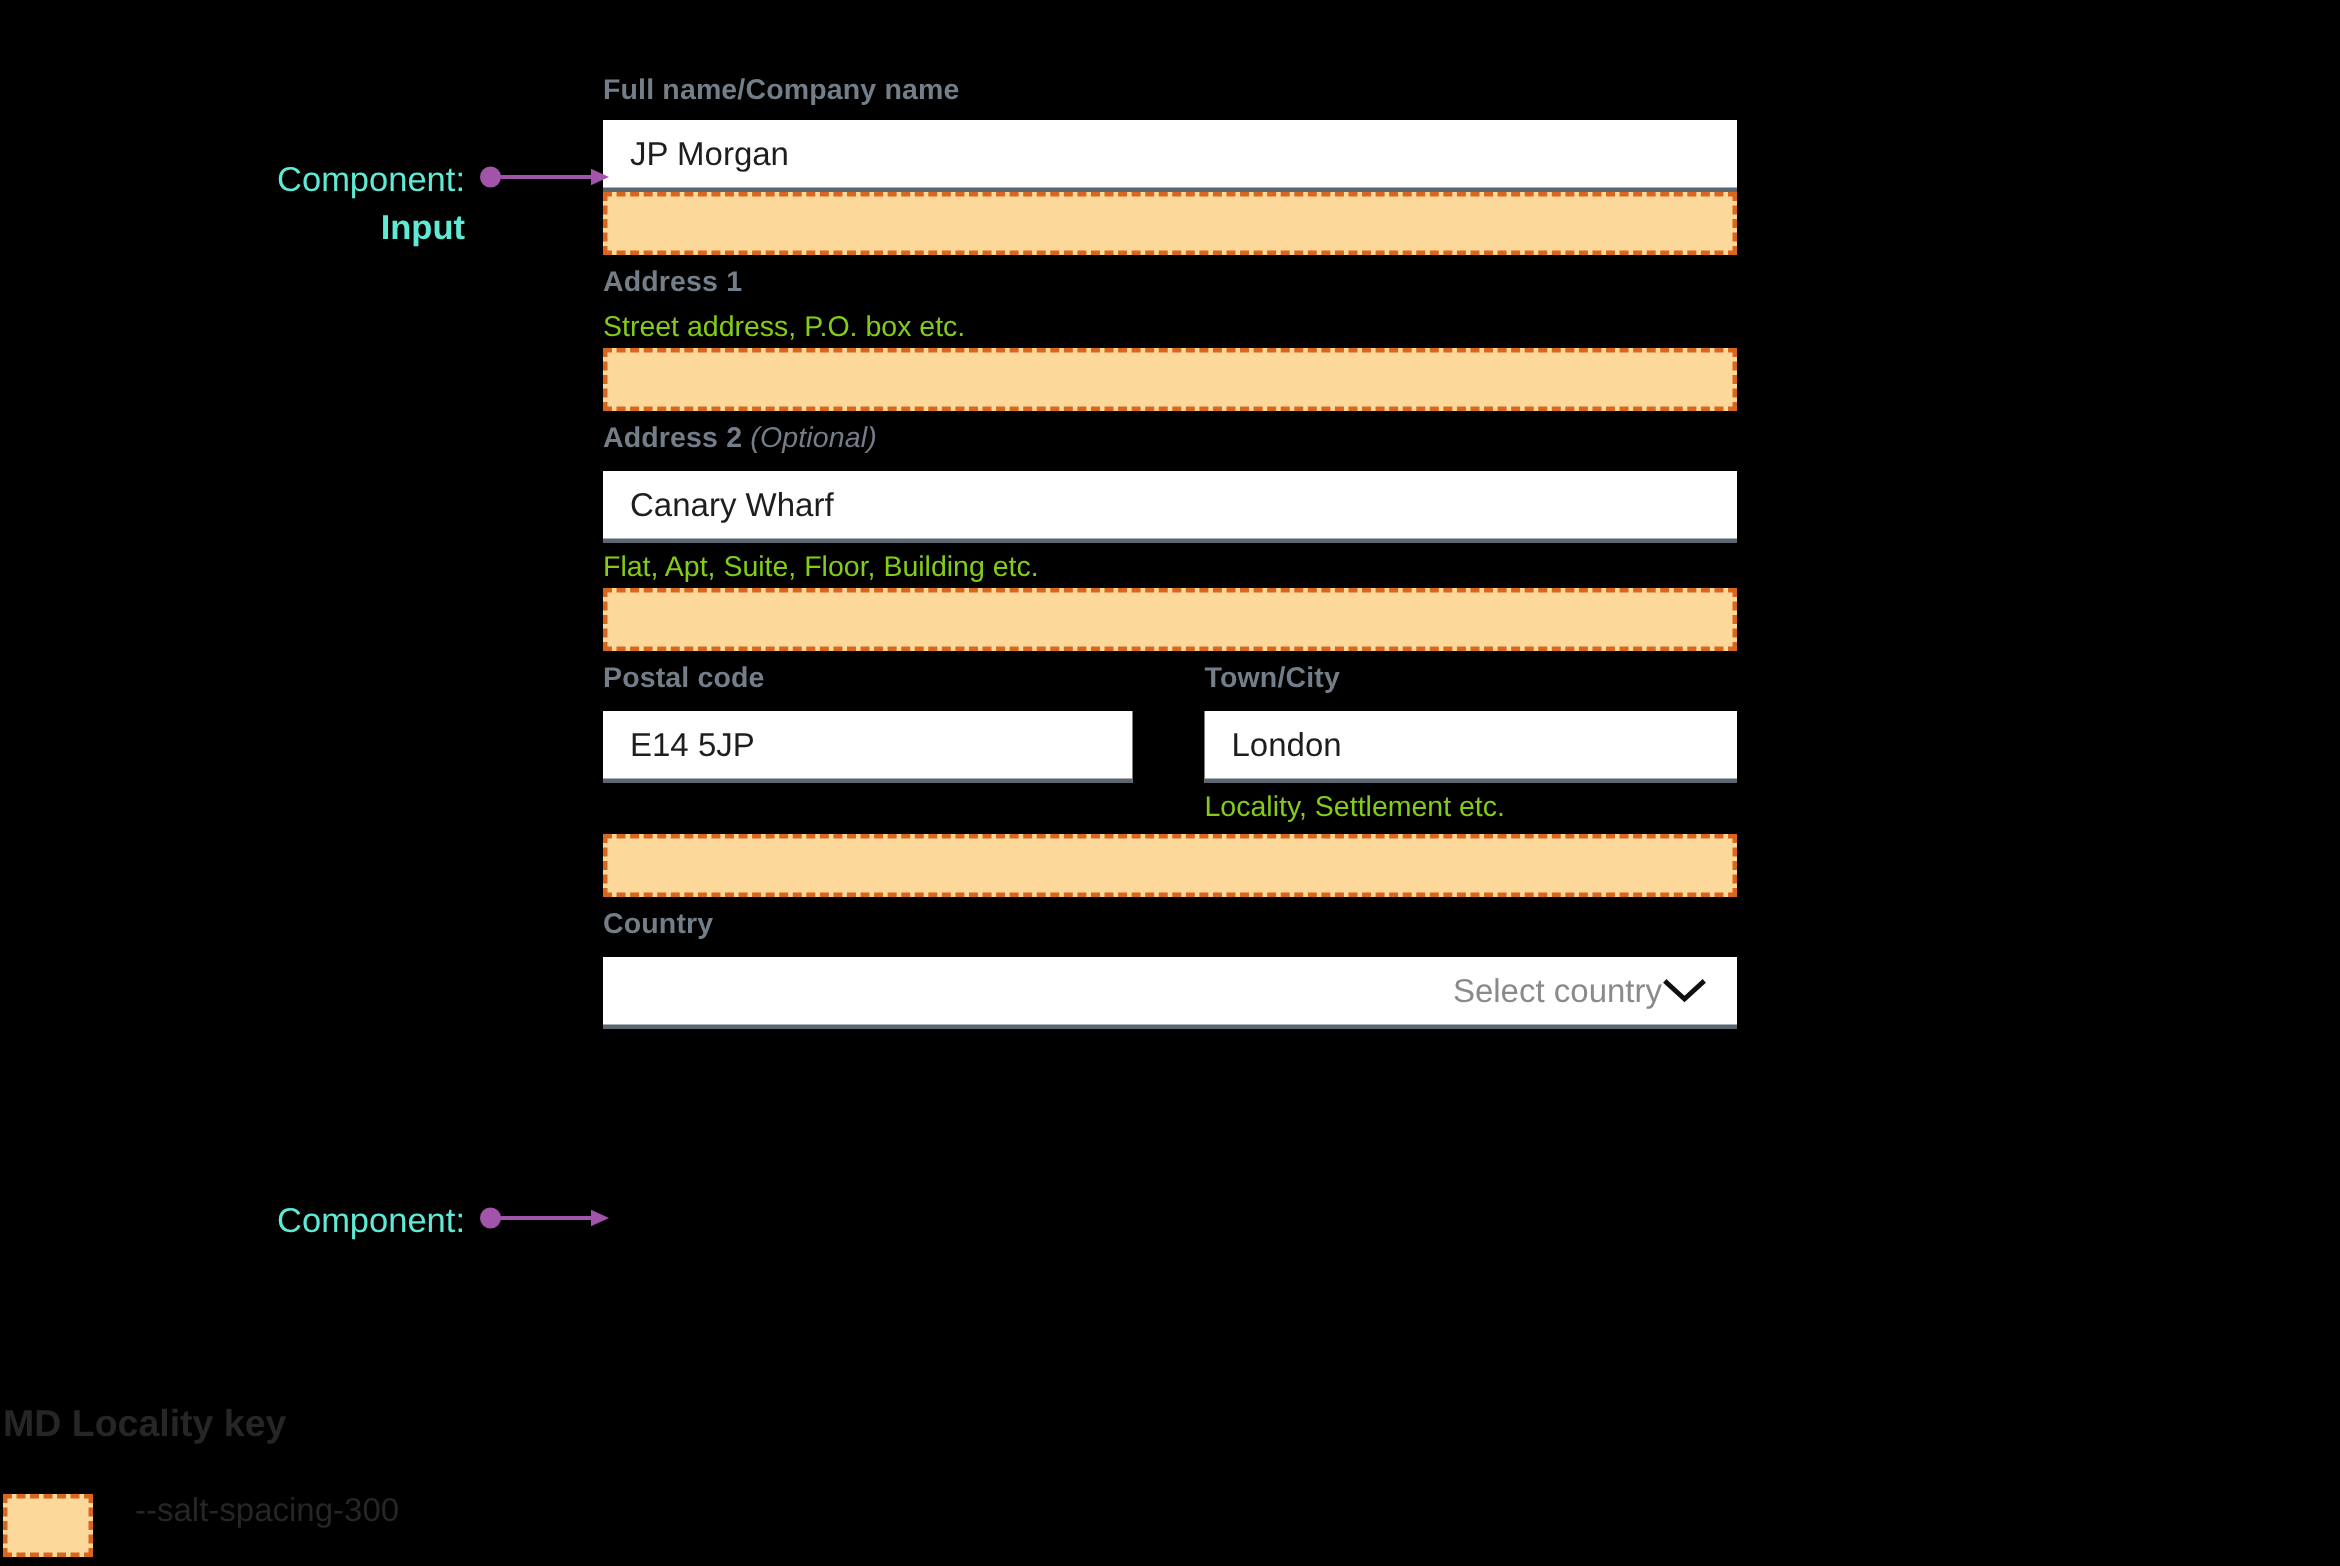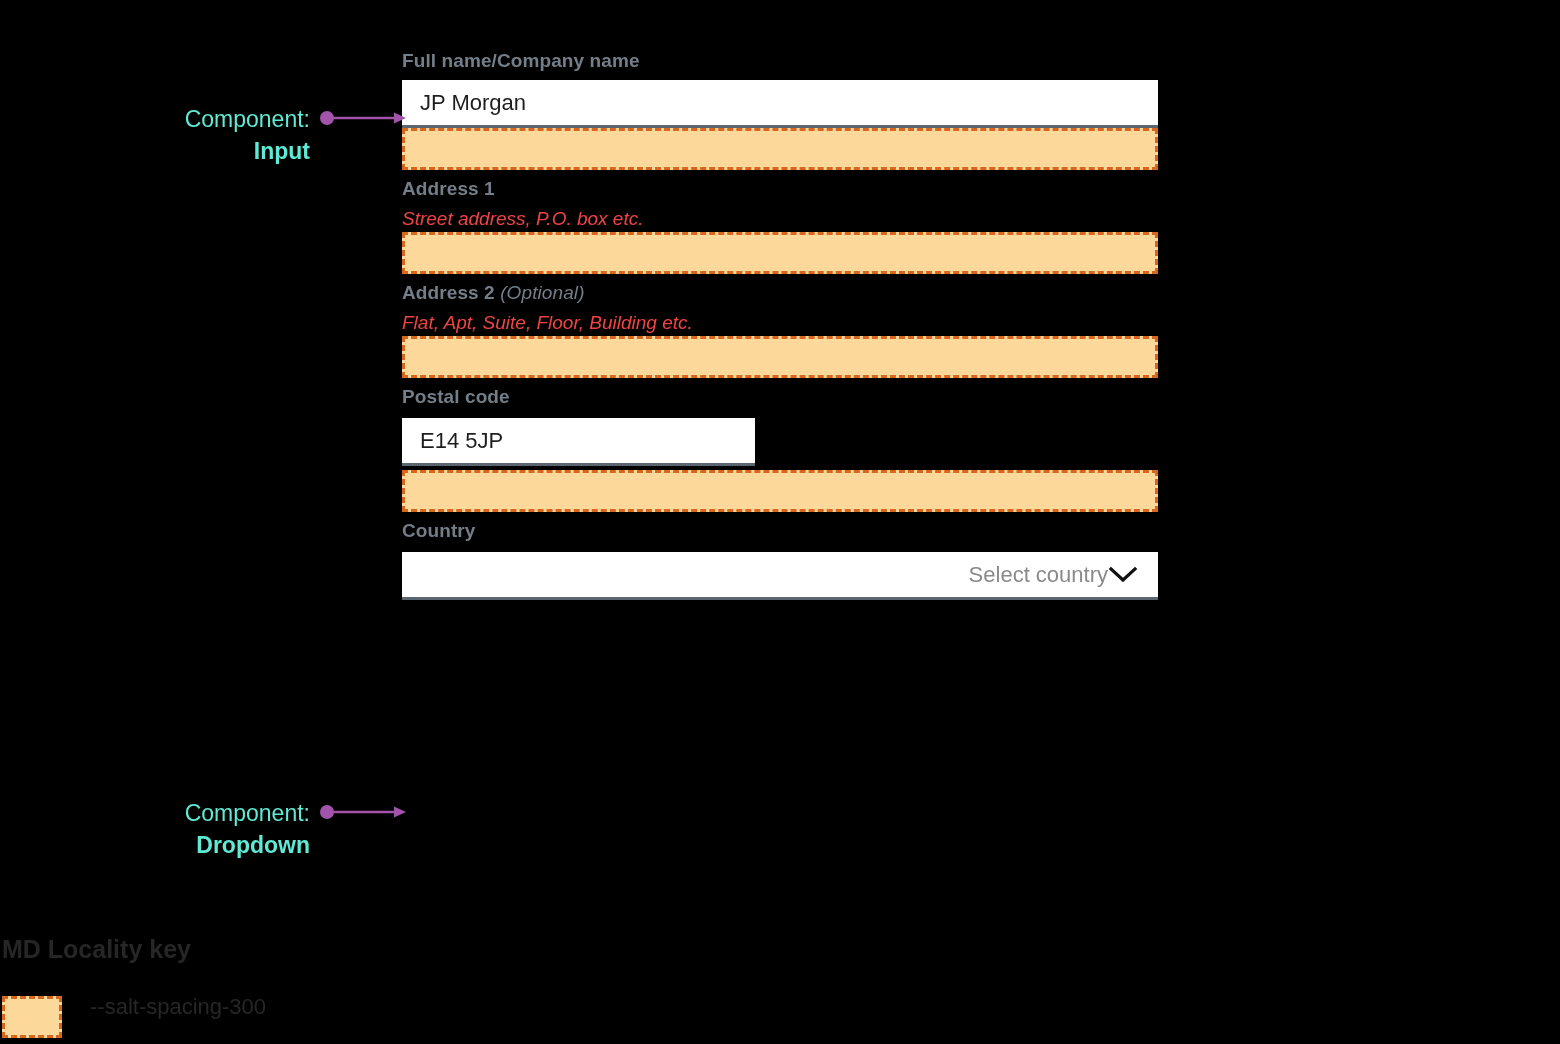--- a/index.html
+++ b/index.html
@@ -28,23 +28,22 @@
     letter-spacing: 0.1px;
     line-height: 26px;
     white-space: nowrap;
   }
   .field-label .optional {
     font-weight: 400;
     font-style: italic;
   }
 
   .helper-text {
-    color: #ef4444;
+    color: #84cc16;
     font-size: 19px;
-    font-style: italic;
     font-weight: 400;
     line-height: 26px;
     white-space: nowrap;
   }
 
   .input-box {
     background: #ffffff;
     border: none;
     border-bottom: 3px solid #5c6670;
     height: 48px;
@@ -158,31 +157,43 @@
   <div class="field-label mt4" style="margin-top:6px;">
     <span>Address 1</span>
   </div>
   <div class="helper-text" style="margin-top:4px;">Street address, P.O. box etc.</div>
   <div class="spacer"></div>
 
   <div class="field-label" style="margin-top:6px;">
     <span>Address 2</span>
     <span class="optional">(Optional)</span>
   </div>
+  <div class="input-box" style="margin-top:8px;">
+    <span class="value">Canary Wharf</span>
+  </div>
   <div class="helper-text" style="margin-top:4px;">Flat, Apt, Suite, Floor, Building etc.</div>
   <div class="spacer"></div>
 
   <div class="two-col" style="margin-top:6px;">
     <div class="col-postal">
       <div class="field-label">
         <span>Postal code</span>
       </div>
       <div class="input-box" style="margin-top:8px;">
         <span class="value">E14 5JP</span>
       </div>
+    </div>
+    <div class="col-town">
+      <div class="field-label">
+        <span>Town/City</span>
+      </div>
+      <div class="input-box" style="margin-top:8px;">
+        <span class="value">London</span>
+      </div>
+      <div class="helper-text" style="margin-top:4px;">Locality, Settlement etc.</div>
     </div>
   </div>
   <div class="spacer" style="margin-top:4px;"></div>
 
   <div class="field-label" style="margin-top:6px;">
     <span>Country</span>
   </div>
   <div class="input-box dropdown-box" style="margin-top:8px;">
     <span class="placeholder">Select country</span>
     <span class="chev">
@@ -200,21 +211,20 @@
 <div class="connector" style="left:320px; top:108px; width:86px;">
   <svg width="86" height="20" viewBox="0 0 86 20" aria-hidden="true">
     <circle cx="7" cy="10" r="7" fill="#a254ab"></circle>
     <line x1="7" y1="10" x2="78" y2="10" stroke="#a254ab" stroke-width="2.6"></line>
     <polygon points="86,10 74,4.5 74,15.5" fill="#a254ab"></polygon>
   </svg>
 </div>
 
 <div class="annot" style="left:100px; top:797px; width:210px;">
   <span class="lbl">Component:</span>
-  <span class="nm">Dropdown</span>
 </div>
 <div class="connector" style="left:320px; top:802px; width:86px;">
   <svg width="86" height="20" viewBox="0 0 86 20" aria-hidden="true">
     <circle cx="7" cy="10" r="7" fill="#a254ab"></circle>
     <line x1="7" y1="10" x2="78" y2="10" stroke="#a254ab" stroke-width="2.6"></line>
     <polygon points="86,10 74,4.5 74,15.5" fill="#a254ab"></polygon>
   </svg>
 </div>
 
 <div class="legend">

